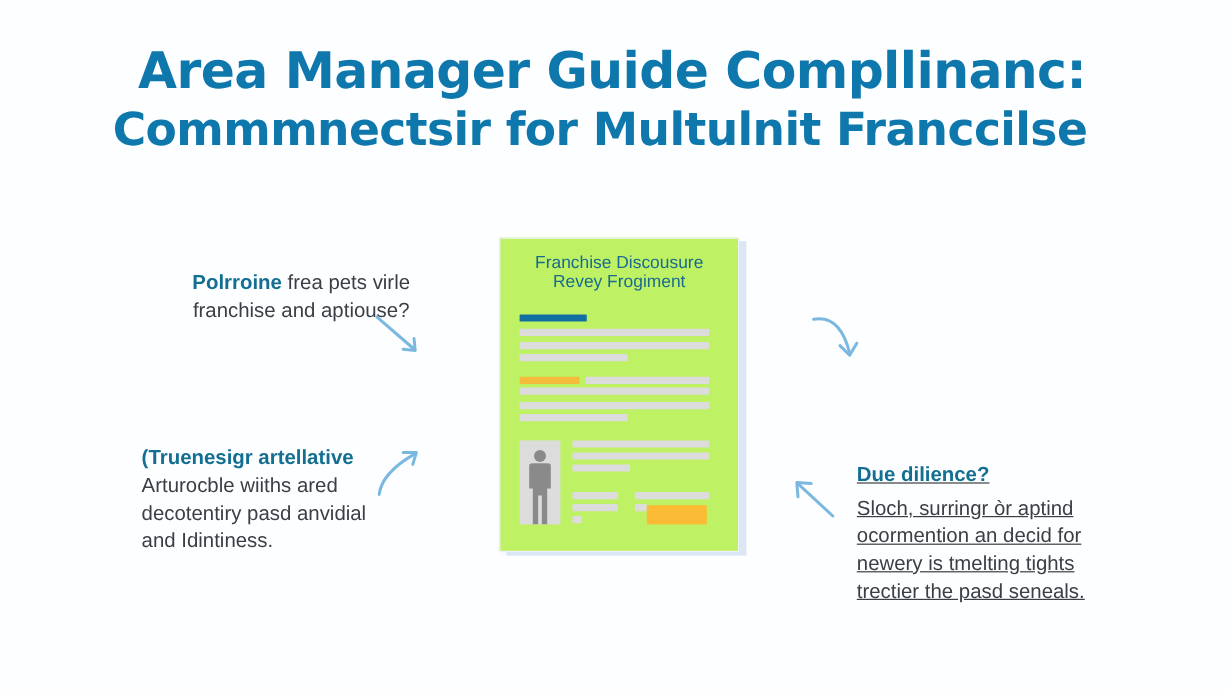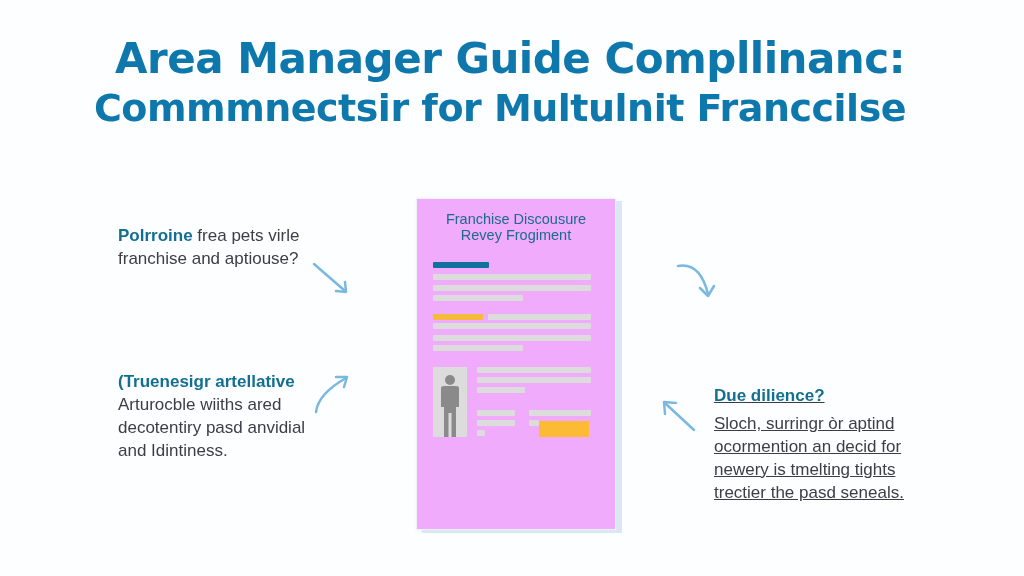--- a/index.html
+++ b/index.html
@@ -14,29 +14,29 @@
       position: absolute; left: 0; width: 1024px;
       text-align: center; color: #0e78ad; font-weight: bold;
       font-family: "DejaVu Sans", "Liberation Sans", sans-serif;
       letter-spacing: -0.5px;
     }
     .title.l1 { top: 34px; font-size: 42px; left: -2px; }
     .title.l2 { top: 86px; font-size: 38px; left: -12px; }
 
     .text-block { position: absolute; font-size: 17px; line-height: 23px; color: #3a3f45; }
     .text-block .head { color: #136f92; font-weight: bold; }
-    .tb-left-top { left: 118px; top: 224px; width: 230px; }
+    .tb-left-top { left: 136px; top: 224px; width: 230px; text-align: center; }
     .tb-left-top .head { font-weight: bold; }
     .tb-left-bottom { left: 118px; top: 370px; width: 230px; font-size: 17px; line-height: 23px; }
     .tb-right { left: 714px; top: 384px; width: 230px; font-size: 17px; line-height: 23px; text-decoration: underline; }
     .tb-right .head { margin-bottom: 5px; }
 
     .doc {
-      position: absolute; left: 416px; top: 198px; width: 200px; height: 332px;
-      background: #f0abfc;
+      position: absolute; left: 416px; top: 198px; width: 200px; height: 262px;
+      background: #bef264;
       border: 1px solid #eef2f6;
       box-shadow: 6px 3px 0 0 #dbe7f5, 0 2px 4px rgba(0,0,0,0.04);
     }
     .doc-title {
       position: absolute; left: 0; top: 12px; width: 100%;
       text-align: center; color: #1a6a90; font-size: 14.5px; line-height: 16px;
     }
     .bar { position: absolute; height: 6px; background: #dcdcdc; border-radius: 1px; }
     .bar.blue { background: #1170a0; }
     .bar.yellow { background: #f5bb3b; }

